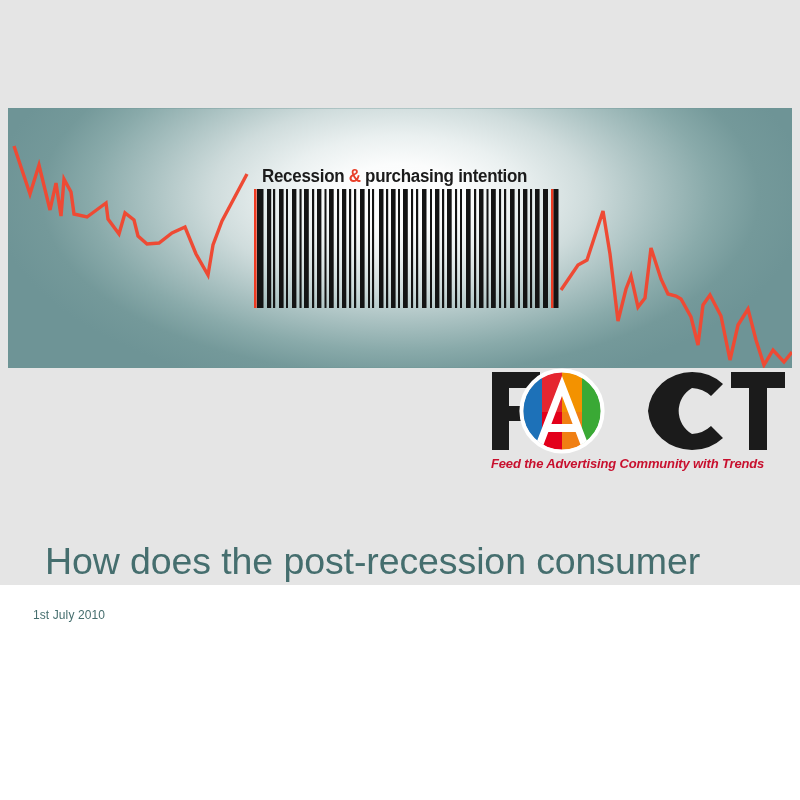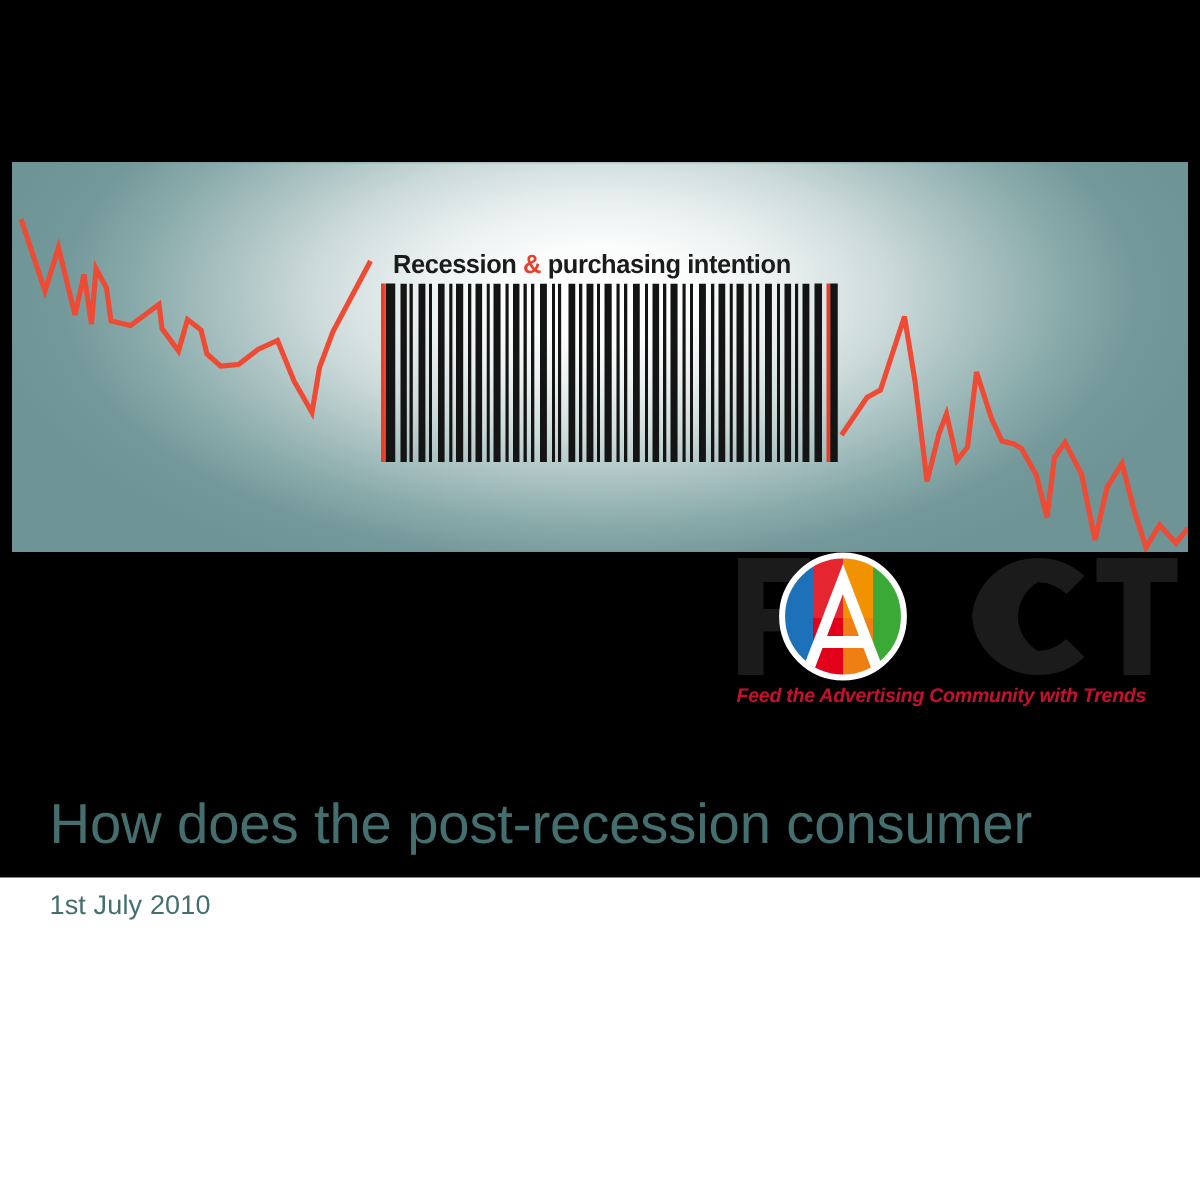--- a/index.html
+++ b/index.html
@@ -13,21 +13,21 @@
     position: relative;
     overflow: hidden;
     font-family: "Liberation Sans", sans-serif;
   }
 
   
   .slide {
     position: absolute;
     left: 0; top: 0;
     width: 800px; height: 585px;
-    background: #000000;
+    background: #e5e5e5;
   }
 
   
   .hero {
     position: absolute;
     left: 8px;
     top: 108px;
     width: 784px;
     height: 260px;
     overflow: hidden;
@@ -116,33 +116,33 @@
   }
 
   
   .title-block {
     position: absolute;
     left: 33px;
     top: 524px;
     width: 730px;
   }
   .slide-title {
-    margin: 0;
+    margin: 12px;
     font-family: "Liberation Sans", sans-serif;
     font-weight: 400;
     font-size: 37.5px;
     line-height: 50px;
     color: #456e6e;
     letter-spacing: -0.1px;
   }
   .slide-date {
     margin: 18px 0 0 0;
     font-family: "Liberation Sans", sans-serif;
     font-weight: 400;
-    font-size: 18px;
+    font-size: 12px;
     line-height: 22px;
     color: #456e6e;
     letter-spacing: 0.1px;
   }
 </style>
 </head>
 <body>
 
 <div class="slide">
 

